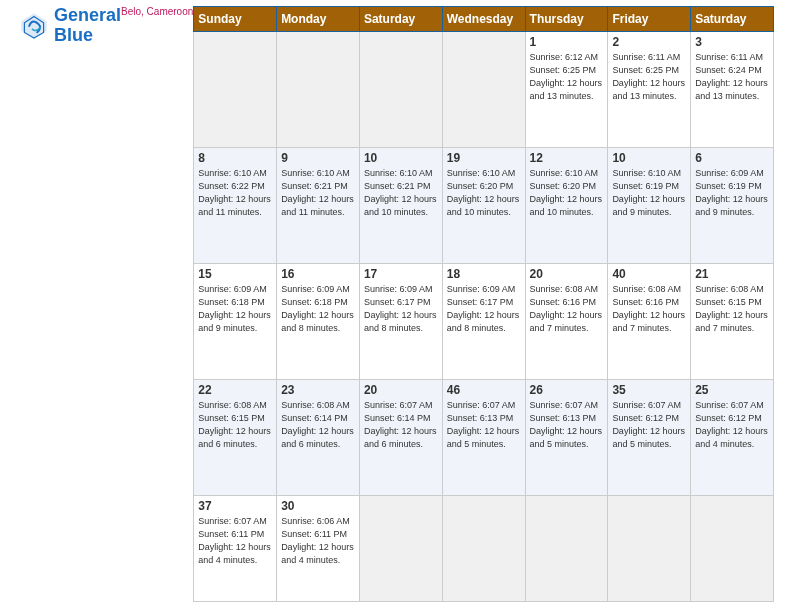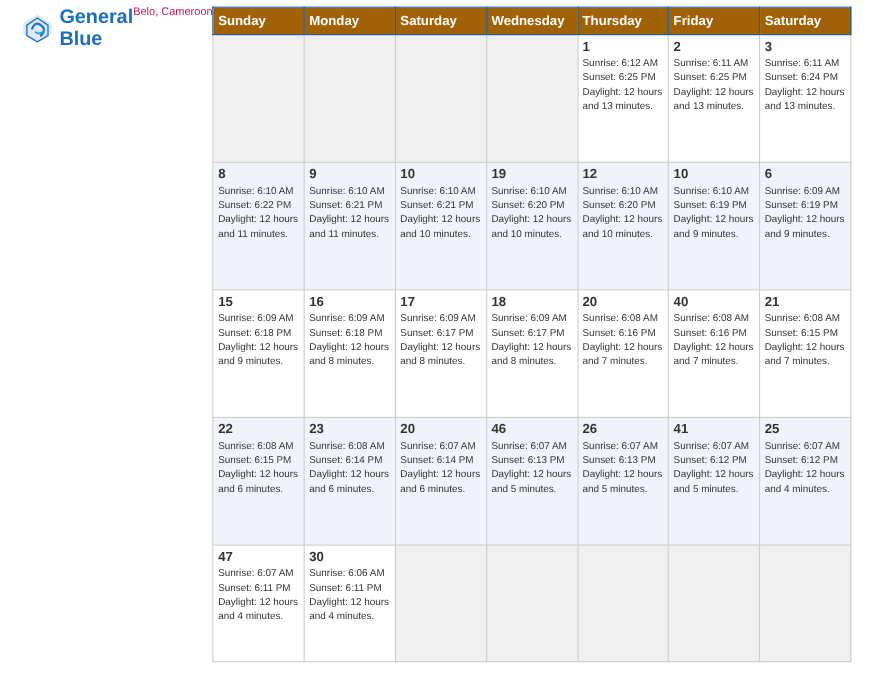--- a/index.html
+++ b/index.html
@@ -228,31 +228,31 @@
           </td>
           <td>
             <span class="day-number">46</span>
             <div class="cell-text">Sunrise: 6:07 AM<br>Sunset: 6:13 PM<br>Daylight: 12 hours<br>and 5 minutes.</div>
           </td>
           <td>
             <span class="day-number">26</span>
             <div class="cell-text">Sunrise: 6:07 AM<br>Sunset: 6:13 PM<br>Daylight: 12 hours<br>and 5 minutes.</div>
           </td>
           <td>
-            <span class="day-number">41</span>
+            <span class="day-number">35</span>
             <div class="cell-text">Sunrise: 6:07 AM<br>Sunset: 6:12 PM<br>Daylight: 12 hours<br>and 5 minutes.</div>
           </td>
           <td>
             <span class="day-number">25</span>
             <div class="cell-text">Sunrise: 6:07 AM<br>Sunset: 6:12 PM<br>Daylight: 12 hours<br>and 4 minutes.</div>
           </td>
         </tr>
         <tr class="row-odd">
           <td>
-            <span class="day-number">47</span>
+            <span class="day-number">37</span>
             <div class="cell-text">Sunrise: 6:07 AM<br>Sunset: 6:11 PM<br>Daylight: 12 hours<br>and 4 minutes.</div>
           </td>
           <td>
             <span class="day-number">30</span>
             <div class="cell-text">Sunrise: 6:06 AM<br>Sunset: 6:11 PM<br>Daylight: 12 hours<br>and 4 minutes.</div>
           </td>
           <td class="empty-cell"></td>
           <td class="empty-cell"></td>
           <td class="empty-cell"></td>
           <td class="empty-cell"></td>

